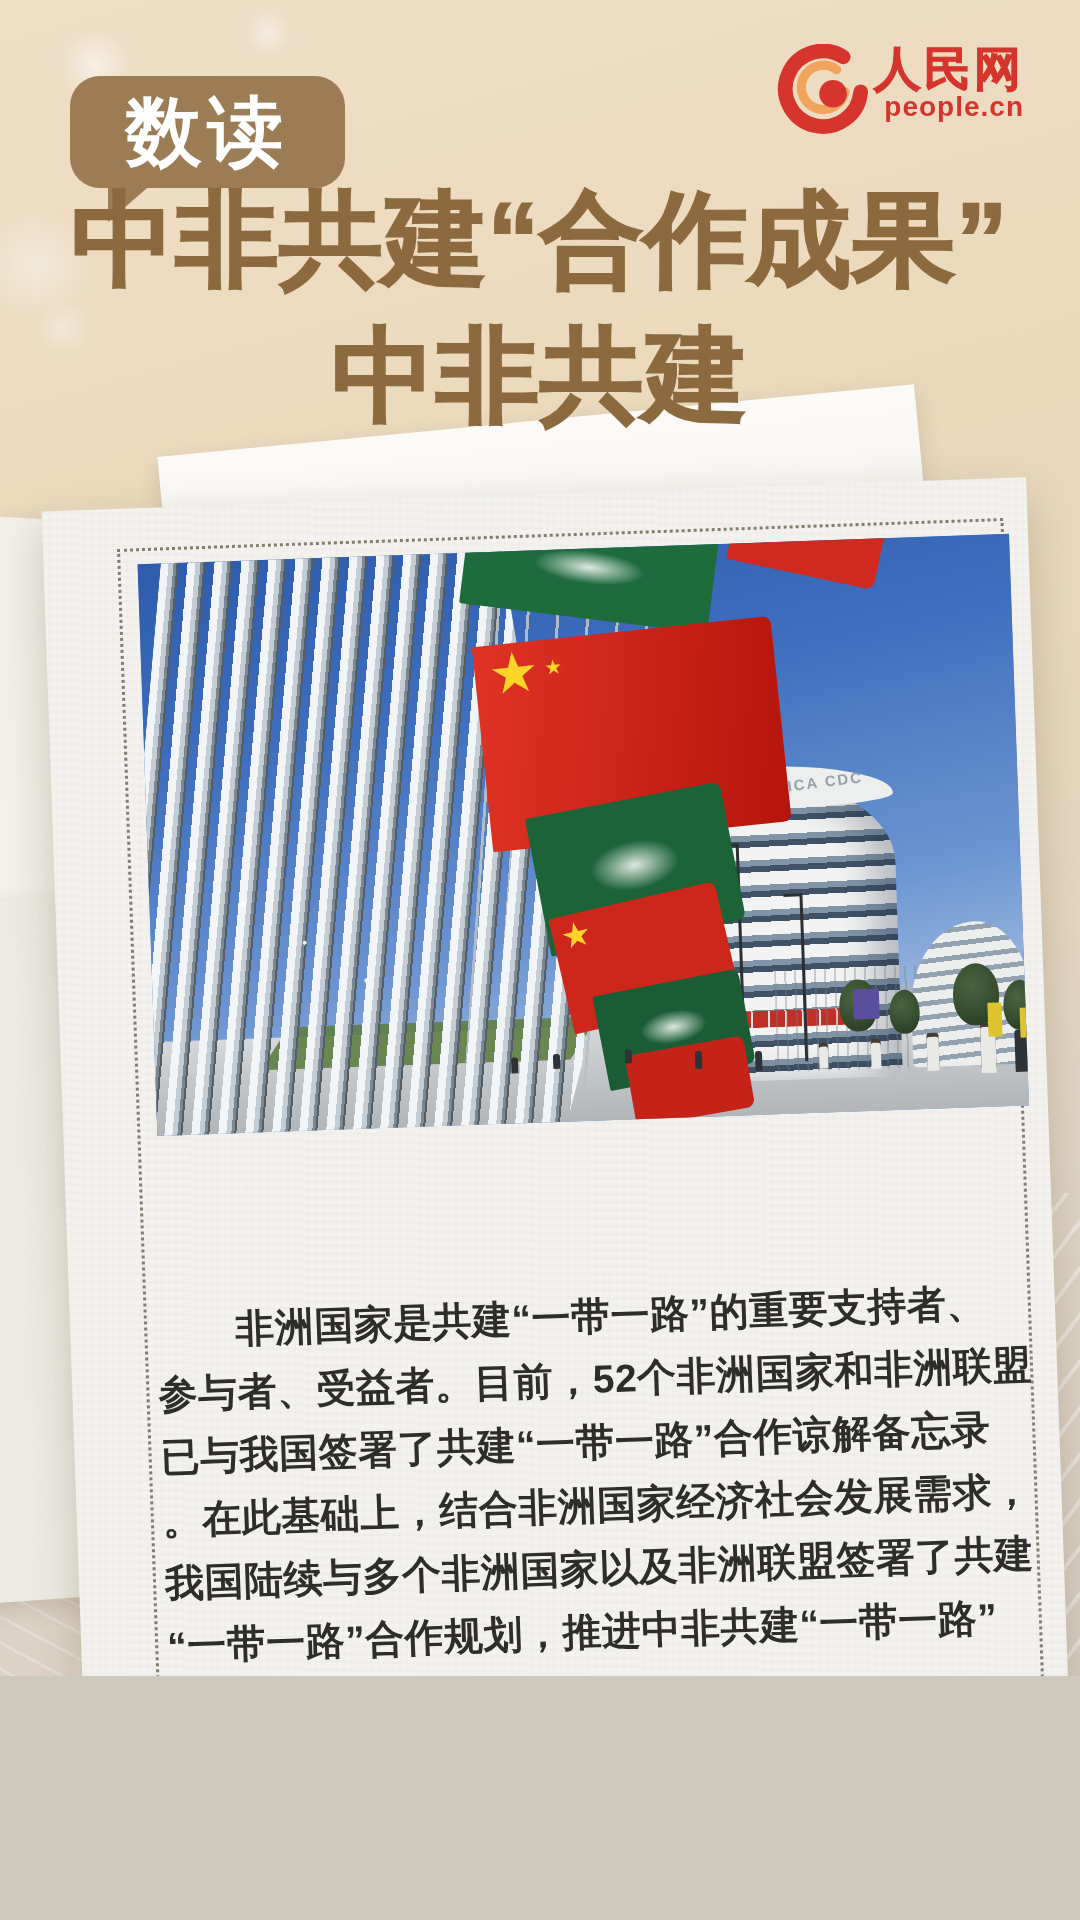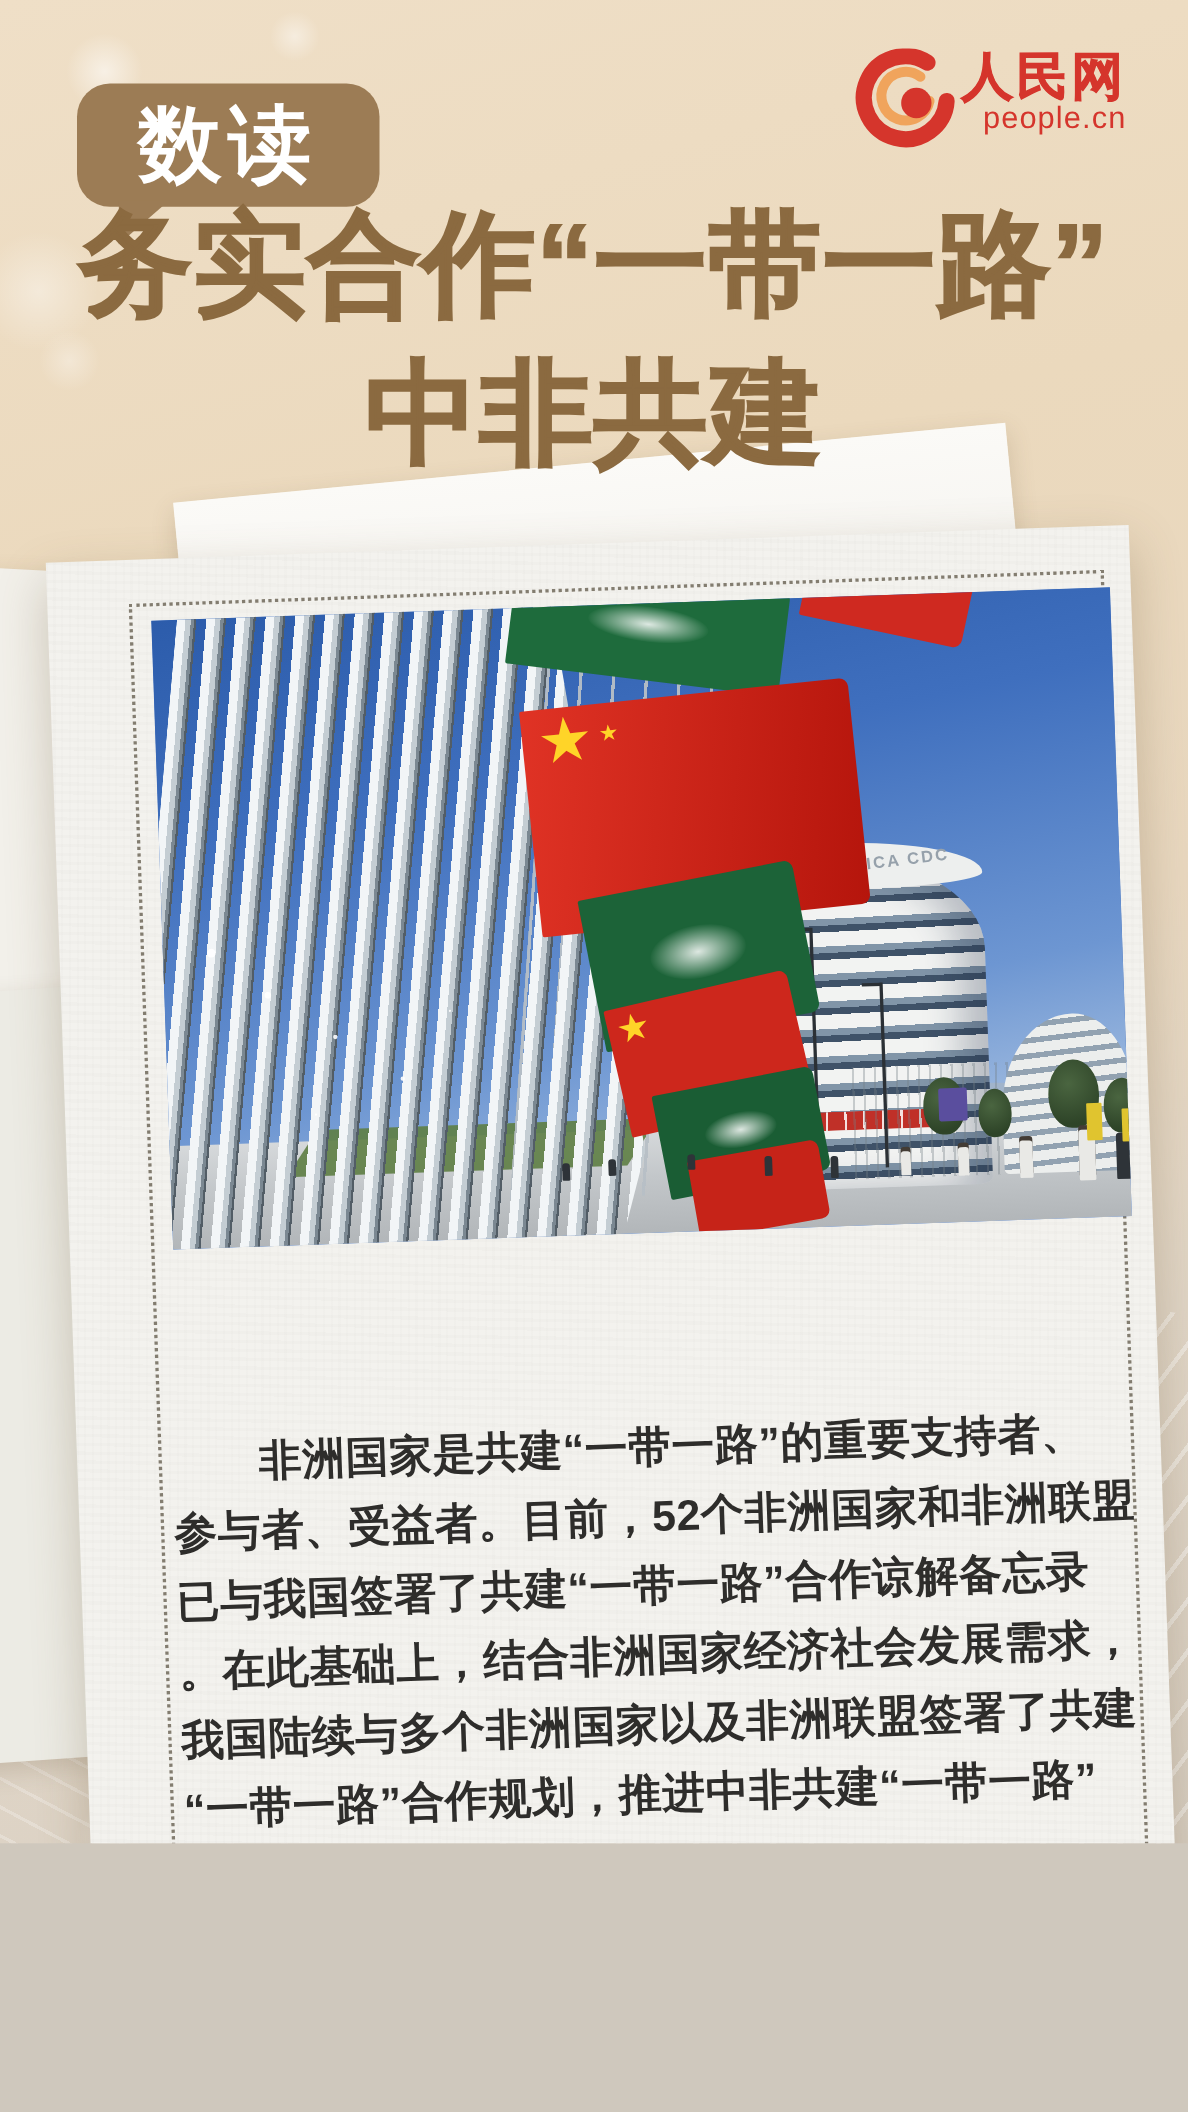--- a/index.html
+++ b/index.html
@@ -38,21 +38,21 @@
   .badge-label{color:#fff;font-size:76px;font-weight:900;letter-spacing:6px;line-height:1;}
   .badge-tail{position:absolute;left:38px;bottom:-34px;width:0;height:0;
               border-top:40px solid #9c7c55;border-right:46px solid transparent;}
   .title{position:absolute;left:0;top:172px;width:100%;text-align:center;color:#8b6a40;
          font-weight:900;font-size:103px;line-height:1.32;letter-spacing:1px;
          -webkit-text-stroke:2px #8b6a40;}
   .logo{position:absolute;right:56px;top:44px;display:flex;align-items:flex-start;gap:6px;}
   .logo-txt{display:flex;flex-direction:column;align-items:flex-end;}
   .logo-name{color:#d5352c;font-size:47px;font-weight:900;letter-spacing:3px;line-height:1.05;
              -webkit-text-stroke:1px #d5352c;}
-  .logo-domain{color:#d5352c;font-size:28px;font-weight:400;letter-spacing:1px;margin-top:-2px;}
+  .logo-domain{color:#d5352c;font-size:28px;font-weight:700;letter-spacing:1px;margin-top:-2px;}
   
   .card{position:absolute;left:64px;top:494px;width:985px;height:1300px;transform:rotate(-2deg);
         background-color:#f3f2ee;
         background-image:repeating-linear-gradient(3deg,rgba(90,85,75,.018) 0 3px,rgba(255,255,255,0) 3px 8px),
                          repeating-linear-gradient(92deg,rgba(90,85,75,.015) 0 2px,rgba(255,255,255,0) 2px 7px);
         box-shadow:0 18px 45px rgba(110,88,55,.30);}
   .dotted{position:absolute;left:74px;top:40px;right:24px;bottom:16px;
           border:3px dotted #837d70;}
   
   .photo{position:absolute;left:94px;top:56px;width:872px;height:572px;overflow:hidden;background:#3f6fbe;}
@@ -171,21 +171,21 @@
       <path d="M66 28 A24 24 0 1 0 75 52" fill="none" stroke="#f0a45c" stroke-width="10" stroke-linecap="round"></path>
       <circle cx="62" cy="54" r="15" fill="#d5352c"></circle>
     </svg>
     <div class="logo-txt">
       <span class="logo-name">人民网</span>
       <span class="logo-domain">people.cn</span>
     </div>
   </div>
 
   <div class="title">
-    <span>务实合作“一带一路”</span><br>
+    <span>中非共建“合作成果”</span><br>
     <span>中非共建</span>
   </div>
 
   <section class="card">
     <div class="dotted"></div>
 
     <figure class="photo" style="margin:0;">
       <div class="sky"></div>
       <div class="mountains"></div>
       <div class="ground"></div>

